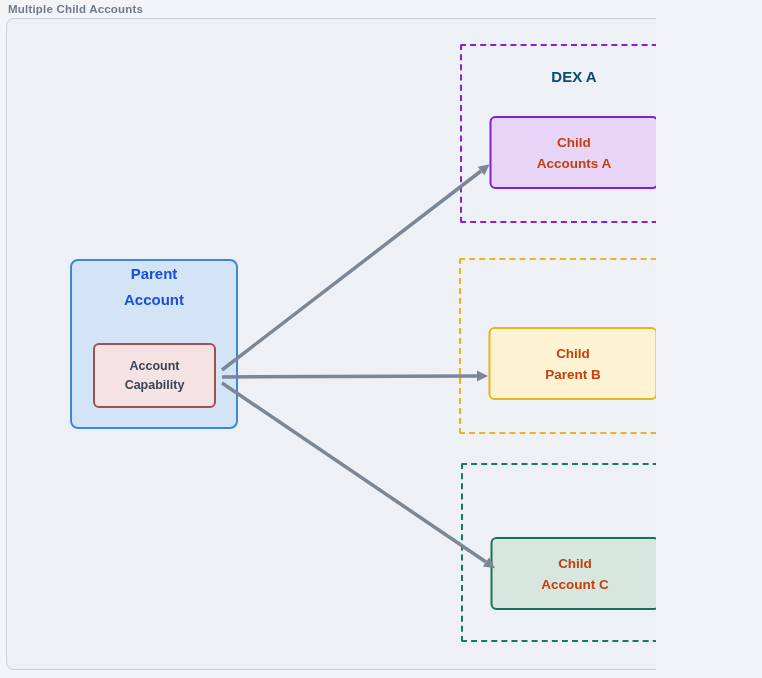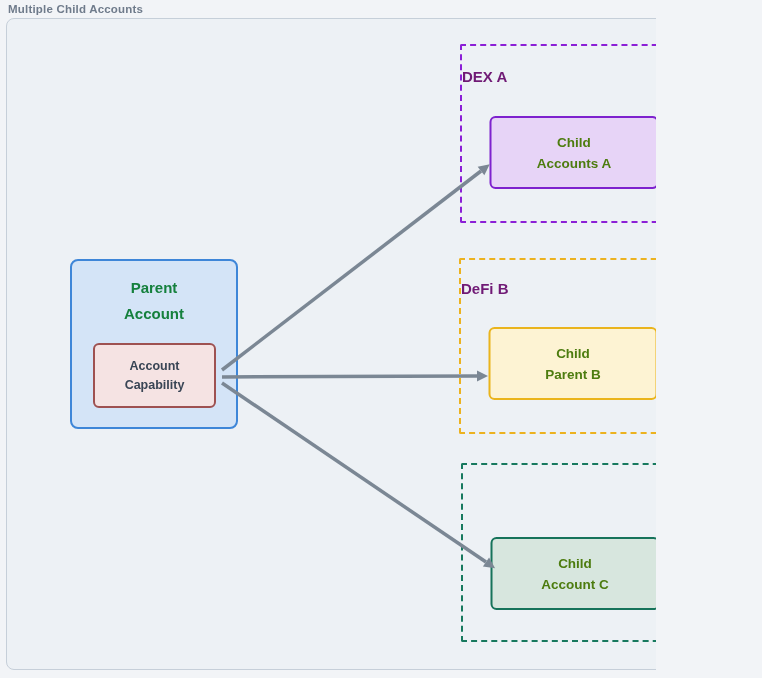--- a/index.html
+++ b/index.html
@@ -49,25 +49,24 @@
     left: 63px;
     top: 240px;
     width: 168px;
     height: 170px;
     background: #d4e4f7;
     border: 2px solid #3e86d8;
     border-radius: 8px;
     box-sizing: border-box;
   }
   .parent-label {
-    margin-top: 14px;
     text-align: center;
     font-size: 15px;
     font-weight: bold;
-    color: #15803d;
+    color: #1d4ed8;
     line-height: 26px;
   }
   .capability-node {
     position: absolute;
     left: 21px;
     top: 82px;
     width: 123px;
     height: 65px;
     background: #f5e3e3;
     border: 2px solid #9e5151;
@@ -92,23 +91,24 @@
     height: 179px;
     border: 2.5px dashed var(--accent);
     border-radius: 2px;
     box-sizing: border-box;
   }
   .group-a { left: 453px; top: 25px; }
   .group-b { left: 452px; top: 239px; height: 176px; }
   .group-c { left: 454px; top: 444px; }
   .group-title {
     margin-top: 22px;
+    text-align: center;
     font-size: 15px;
     font-weight: bold;
-    color: #701a75;
+    color: #0c4a6e;
   }
   .group-b .group-title { margin-top: 20px; }
   .group-c .group-title { margin-top: 28px; }
   .child-node {
     position: absolute;
     left: 50%;
     transform: translateX(-50%);
     top: 70px;
     width: 169px;
     height: 73px;
@@ -120,21 +120,21 @@
     flex-direction: column;
     align-items: center;
     justify-content: center;
   }
   .group-b .child-node { top: 67px; }
   .group-c .child-node { top: 72px; }
   .child-label {
     text-align: center;
     font-size: 13.5px;
     font-weight: bold;
-    color: #4d7c0f;
+    color: #c2410c;
     line-height: 21px;
   }
 </style>
 </head>
 <body>
 
 <div class="stage">
   <div class="diagram-title">Multiple Child Accounts</div>
 
   <div class="canvas">
@@ -156,21 +156,20 @@
       <div class="group-title">DEX A</div>
       <div class="child-node">
         <div class="child-label">
           <div>Child</div>
           <div>Accounts A</div>
         </div>
       </div>
     </div>
 
     <div class="group group-b" style="--accent: #ecb21f; --fill: #fdf3d3; --border: #eab41c;">
-      <div class="group-title">DeFi B</div>
       <div class="child-node">
         <div class="child-label">
           <div>Child</div>
           <div>Parent B</div>
         </div>
       </div>
     </div>
 
     <div class="group group-c" style="--accent: #17795e; --fill: #d7e6de; --border: #16735a;">
       <div class="child-node">

